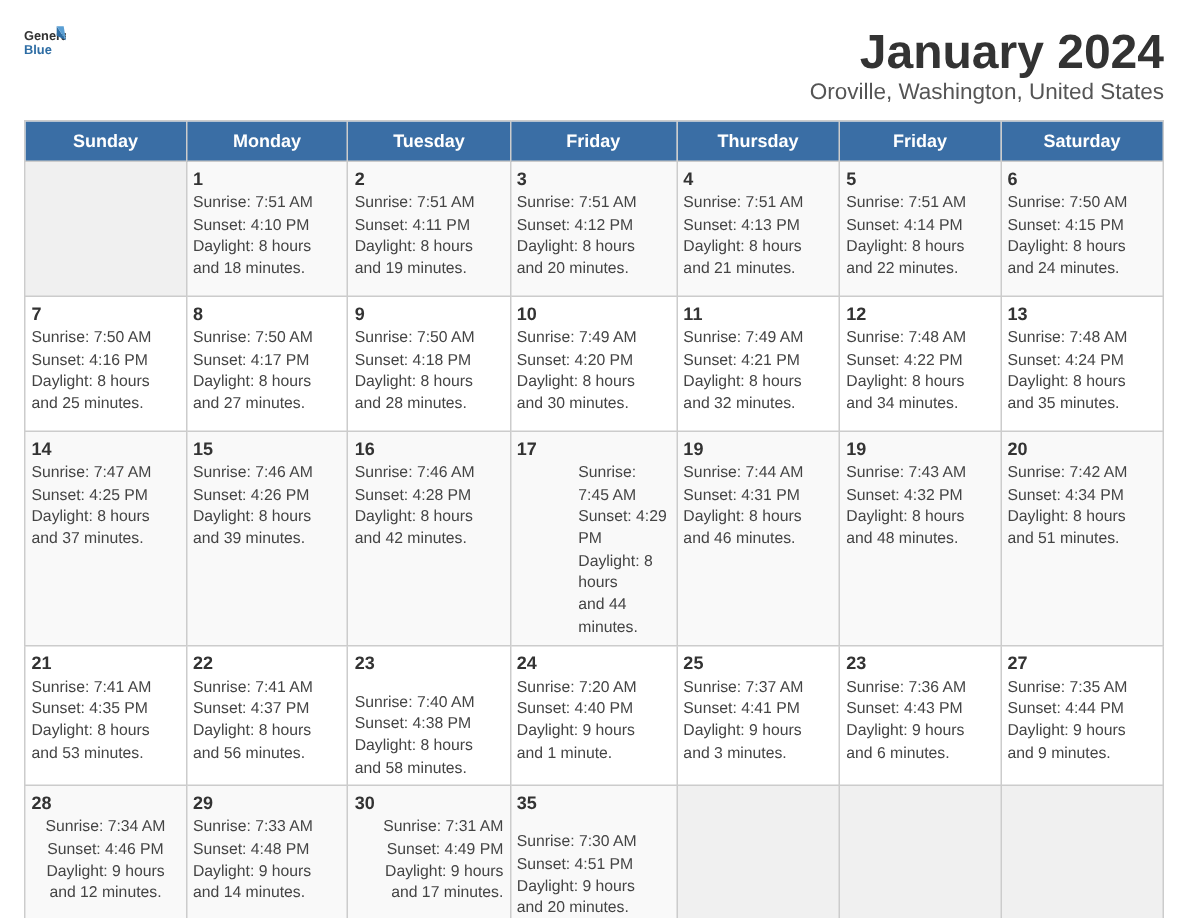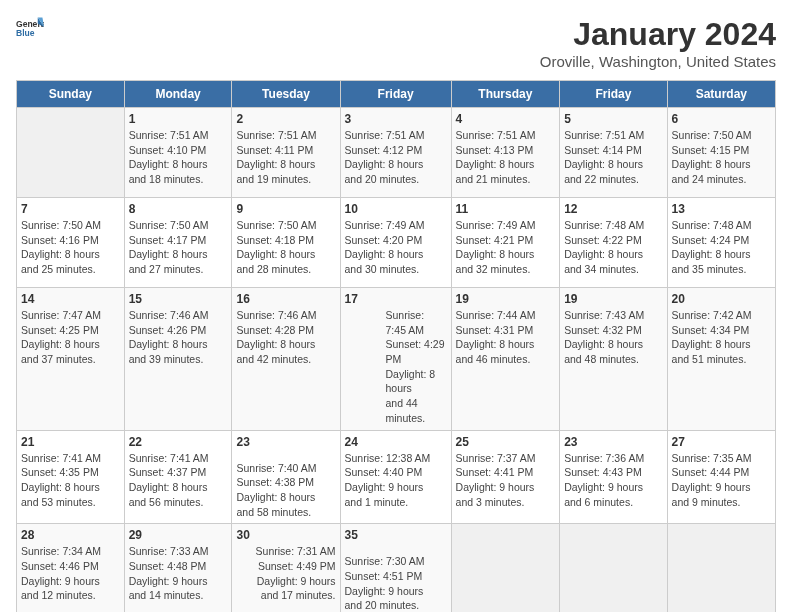--- a/index.html
+++ b/index.html
@@ -262,21 +262,21 @@
         </td>
         <td>
           <span class="day-number">23</span>
           <div class="day-info" style="white-space: pre-line; margin-top: 12px;">Sunrise: 7:40 AM
 Sunset: 4:38 PM
 Daylight: 8 hours
 and 58 minutes.</div>
         </td>
         <td>
           <span class="day-number">24</span>
-          <div class="day-info" style="white-space: pre-line;">Sunrise: 12:38 AM
+          <div class="day-info" style="white-space: pre-line;">Sunrise: 7:20 AM
 Sunset: 4:40 PM
 Daylight: 9 hours
 and 1 minute.</div>
         </td>
         <td>
           <span class="day-number">25</span>
           <div class="day-info" style="white-space: pre-line;">Sunrise: 7:37 AM
 Sunset: 4:41 PM
 Daylight: 9 hours
 and 3 minutes.</div>
@@ -292,21 +292,21 @@
           <span class="day-number">27</span>
           <div class="day-info" style="white-space: pre-line;">Sunrise: 7:35 AM
 Sunset: 4:44 PM
 Daylight: 9 hours
 and 9 minutes.</div>
         </td>
       </tr>
       <tr>
         <td>
           <span class="day-number">28</span>
-          <div class="day-info" style="white-space: pre-line;">Sunrise: 7:34 AM
+          <div class="day-info" style="white-space: pre-line; text-align: center;">Sunrise: 7:34 AM
 Sunset: 4:46 PM
 Daylight: 9 hours
 and 12 minutes.</div>
         </td>
         <td>
           <span class="day-number">29</span>
           <div class="day-info" style="white-space: pre-line;">Sunrise: 7:33 AM
 Sunset: 4:48 PM
 Daylight: 9 hours
 and 14 minutes.</div>

